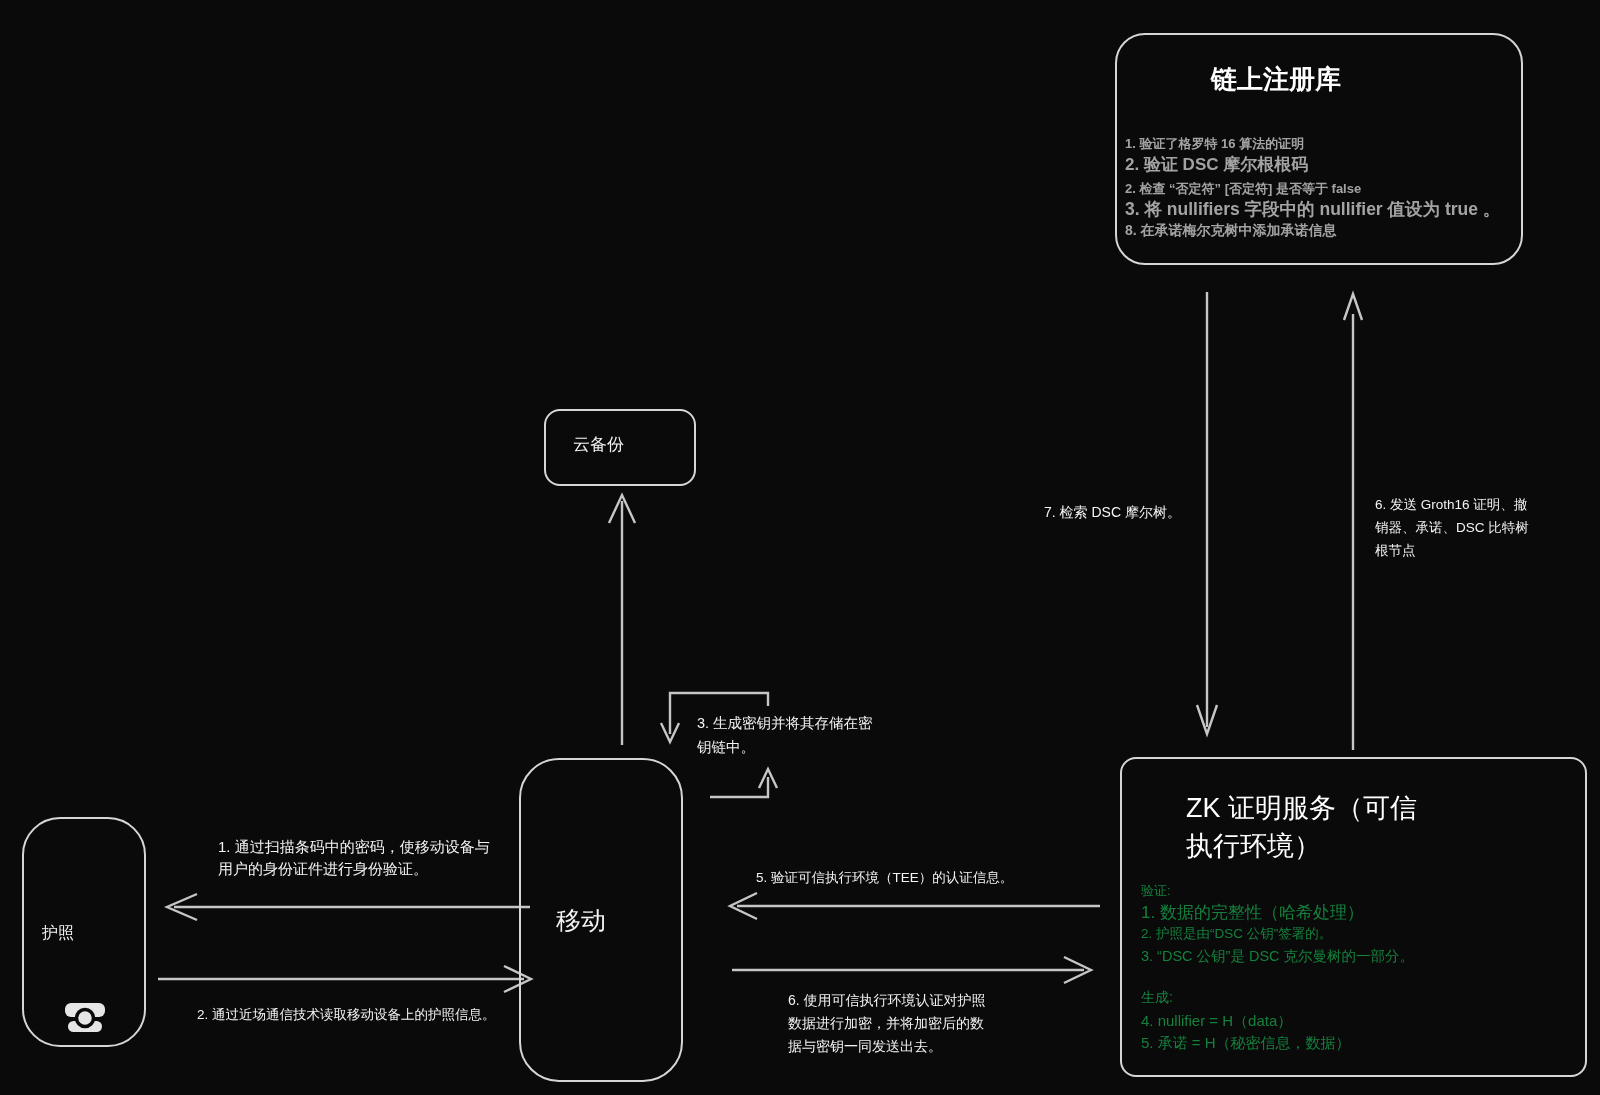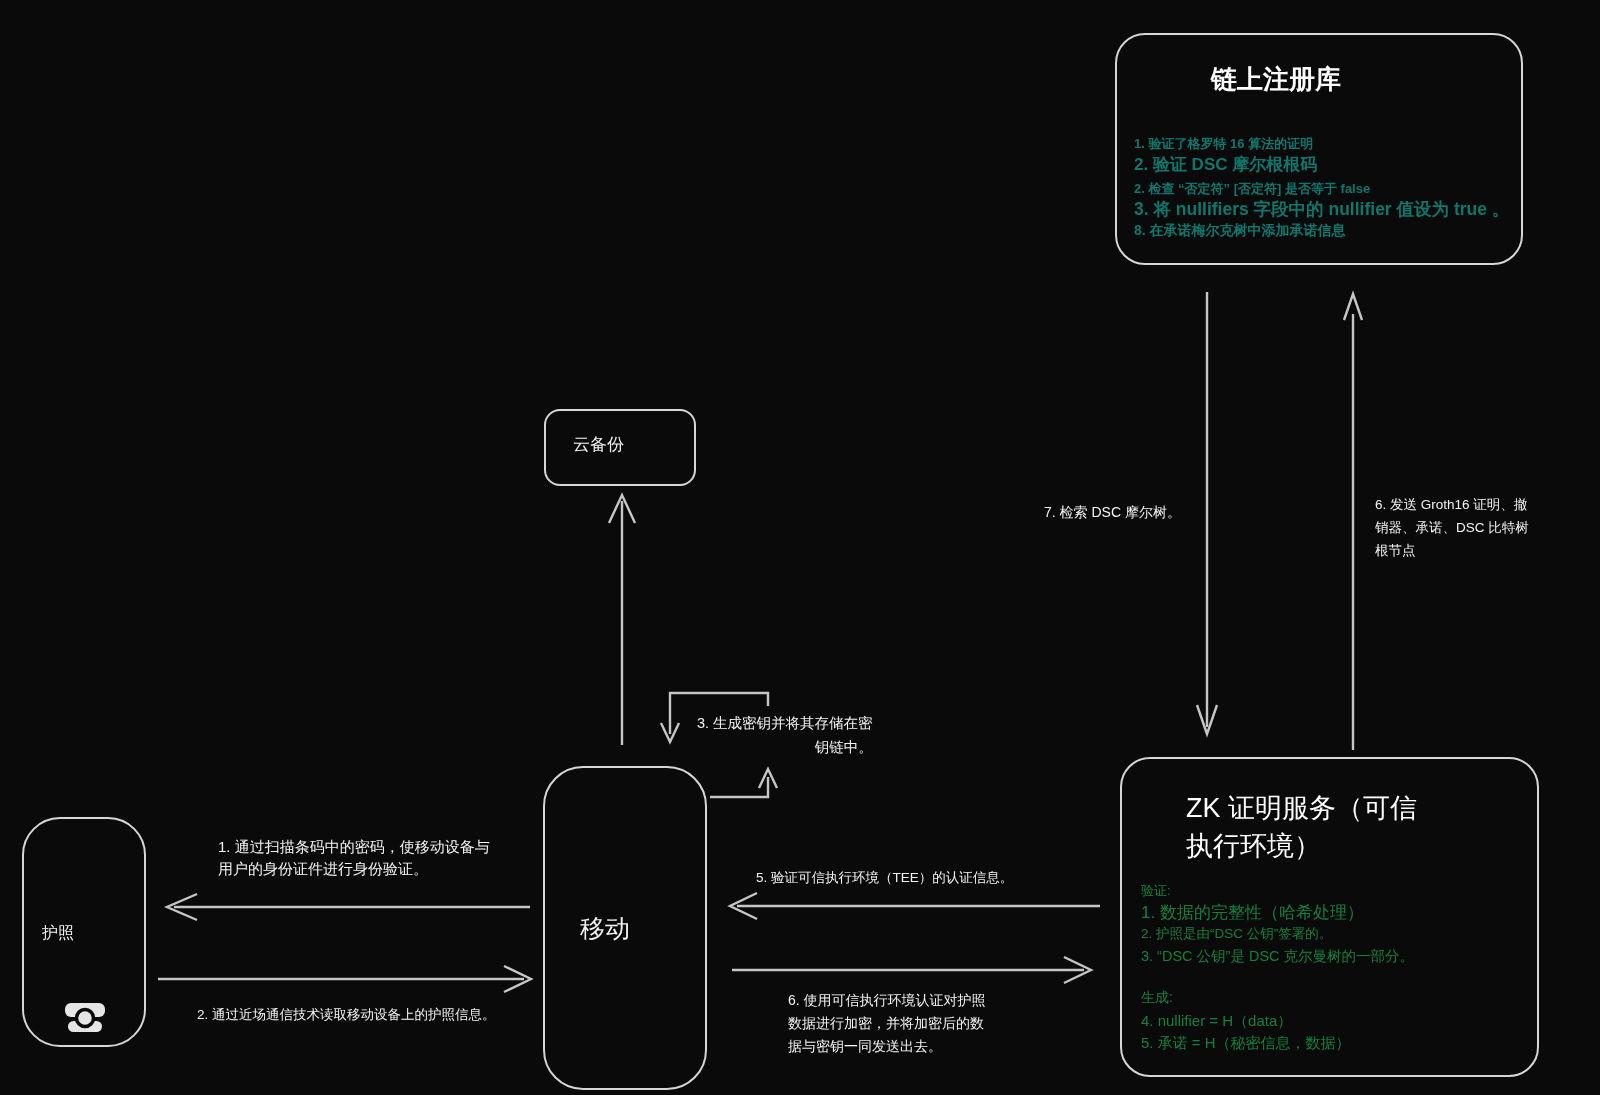--- a/index.html
+++ b/index.html
@@ -11,28 +11,28 @@
     font-family:"Liberation Sans", sans-serif;
     color:#f1f1f1;
   }
   .arrows{position:absolute;left:0;top:0;width:1600px;height:1095px;}
   .arrows path{stroke:#c6c6c6;stroke-width:2.4;fill:none;}
 
   .node{position:absolute;border:2.5px solid #d6d6d6;background:transparent;box-sizing:border-box;}
   .node-registry{left:1115px;top:33px;width:408px;height:232px;border-radius:30px;font-weight:bold;}
   .node-cloud{left:544px;top:409px;width:152px;height:77px;border-radius:16px;border-width:2px;}
   .node-passport{left:22px;top:817px;width:124px;height:230px;border-radius:38px;border-width:2px;}
-  .node-mobile{left:543px;top:758px;width:164px;height:324px;border-radius:40px;margin-top:8px;}
-  .node-zk{left:1120px;top:757px;width:419px;height:320px;border-radius:30px;}
+  .node-mobile{left:519px;top:758px;width:164px;height:324px;border-radius:40px;}
+  .node-zk{left:1120px;top:757px;width:467px;height:320px;border-radius:16px;}
 
   .t{position:absolute;white-space:nowrap;color:#f3f3f3;}
 
   
   .registry-title{left:94px;top:27px;font-size:26px;color:#fff;}
-  .reg-item{left:17px;color:#0f766e;}
+  .reg-item{left:8px;color:#a3a3a3;}
   .reg-i0{top:100px;font-size:13px;}
   .reg-i1{top:118px;font-size:17px;}
   .reg-i2{top:145px;font-size:13px;}
   .reg-i3{top:162px;font-size:17.5px;}
   .reg-i4{top:187px;font-size:14px;}
 
   
   .cloud-label{left:27px;top:22px;font-size:17px;}
   .passport-label{left:18px;top:104px;font-size:16px;}
   .passport-icon{position:absolute;left:41px;top:184px;width:40px;height:30px;}
@@ -47,21 +47,21 @@
   .zk-v1{top:166px;font-size:13.5px;}
   .zk-v2{top:188px;font-size:14.5px;}
   .zk-gen-h{top:230px;font-size:14px;}
   .zk-g0{top:253px;font-size:15px;}
   .zk-g1{top:275px;font-size:15px;}
 
   
   .edge-label span{display:block;}
   .e1{left:218px;top:836px;font-size:15px;line-height:21.5px;}
   .e2{left:197px;top:1006px;font-size:13.5px;}
-  .e3{left:697px;top:711px;font-size:14.5px;line-height:24px;text-align:right;}
+  .e3{left:697px;top:711px;font-size:14.5px;line-height:24px;}
   .e4{left:632px;top:540px;font-size:14.5px;line-height:22px;}
   .e5{left:756px;top:869px;font-size:13.5px;}
   .e6{left:788px;top:989px;font-size:14px;line-height:23px;}
   .e7{left:1036px;top:504px;font-size:14px;margin-left:8px;}
   .e8{left:1375px;top:493px;font-size:13.5px;line-height:23px;}
 </style>
 </head>
 <body>
 
 <div class="stage">

